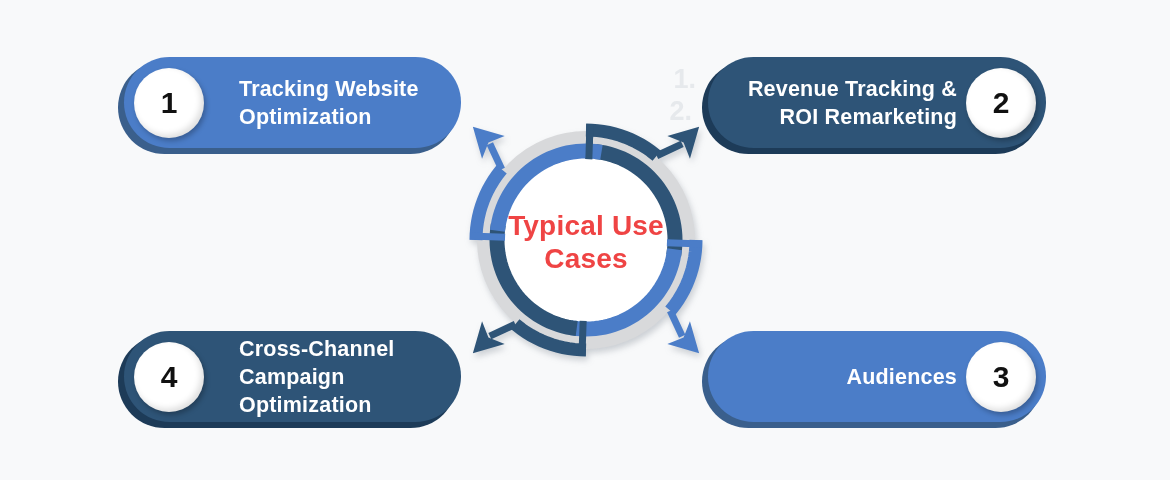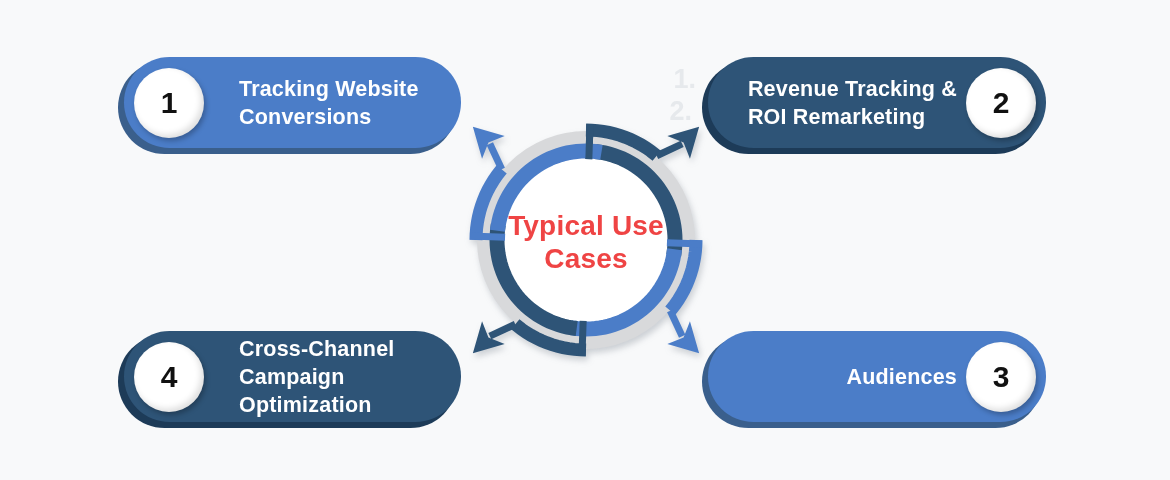--- a/index.html
+++ b/index.html
@@ -25,21 +25,21 @@
     background:#ffffff;color:#111111;
     display:flex;align-items:center;justify-content:center;
     font-size:30px;font-weight:bold;
     box-shadow:2px 3px 5px rgba(0,0,0,0.25), inset -3px -3px 6px rgba(0,0,0,0.13);
   }
   .pill .label{
     color:#ffffff;font-weight:bold;font-size:21.5px;line-height:28px;
     letter-spacing:0.2px;
     margin-left:26px;
   }
-  .pill.right .label{text-align:left;}
+  .pill.right .label{text-align:right;}
   #pill1{left:124px;top:57px;width:337px;}
   #pill2{left:708px;top:57px;width:338px;}
   #pill3{left:708px;top:331px;width:338px;}
   #pill4{left:124px;top:331px;width:337px;}
   #swirl{
     position:absolute;left:416px;top:70px;z-index:1;
     filter:drop-shadow(2px 4px 3px rgba(90,100,115,0.28));
   }
   #center-title{
     position:absolute;left:476px;top:209px;width:220px;z-index:3;
@@ -99,21 +99,21 @@
   <div>Typical Use</div>
   <div>Cases</div>
 </div>
 
 <div class="pill light" id="pill1">
   <div class="num">
     <span>1</span>
   </div>
   <div class="label">
     <div>Tracking Website</div>
-    <div>Conversions</div>
+    <div>Optimization</div>
   </div>
 </div>
 
 <div class="pill right dark" id="pill2">
   <div class="num">
     <span>2</span>
   </div>
   <div class="label">
     <div>Revenue Tracking &amp;</div>
     <div>ROI Remarketing</div>

